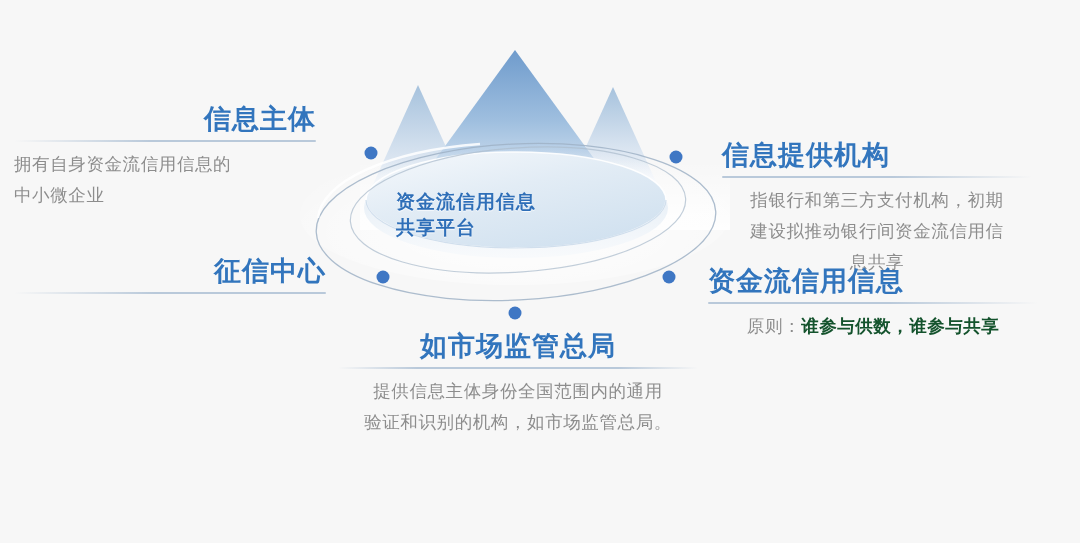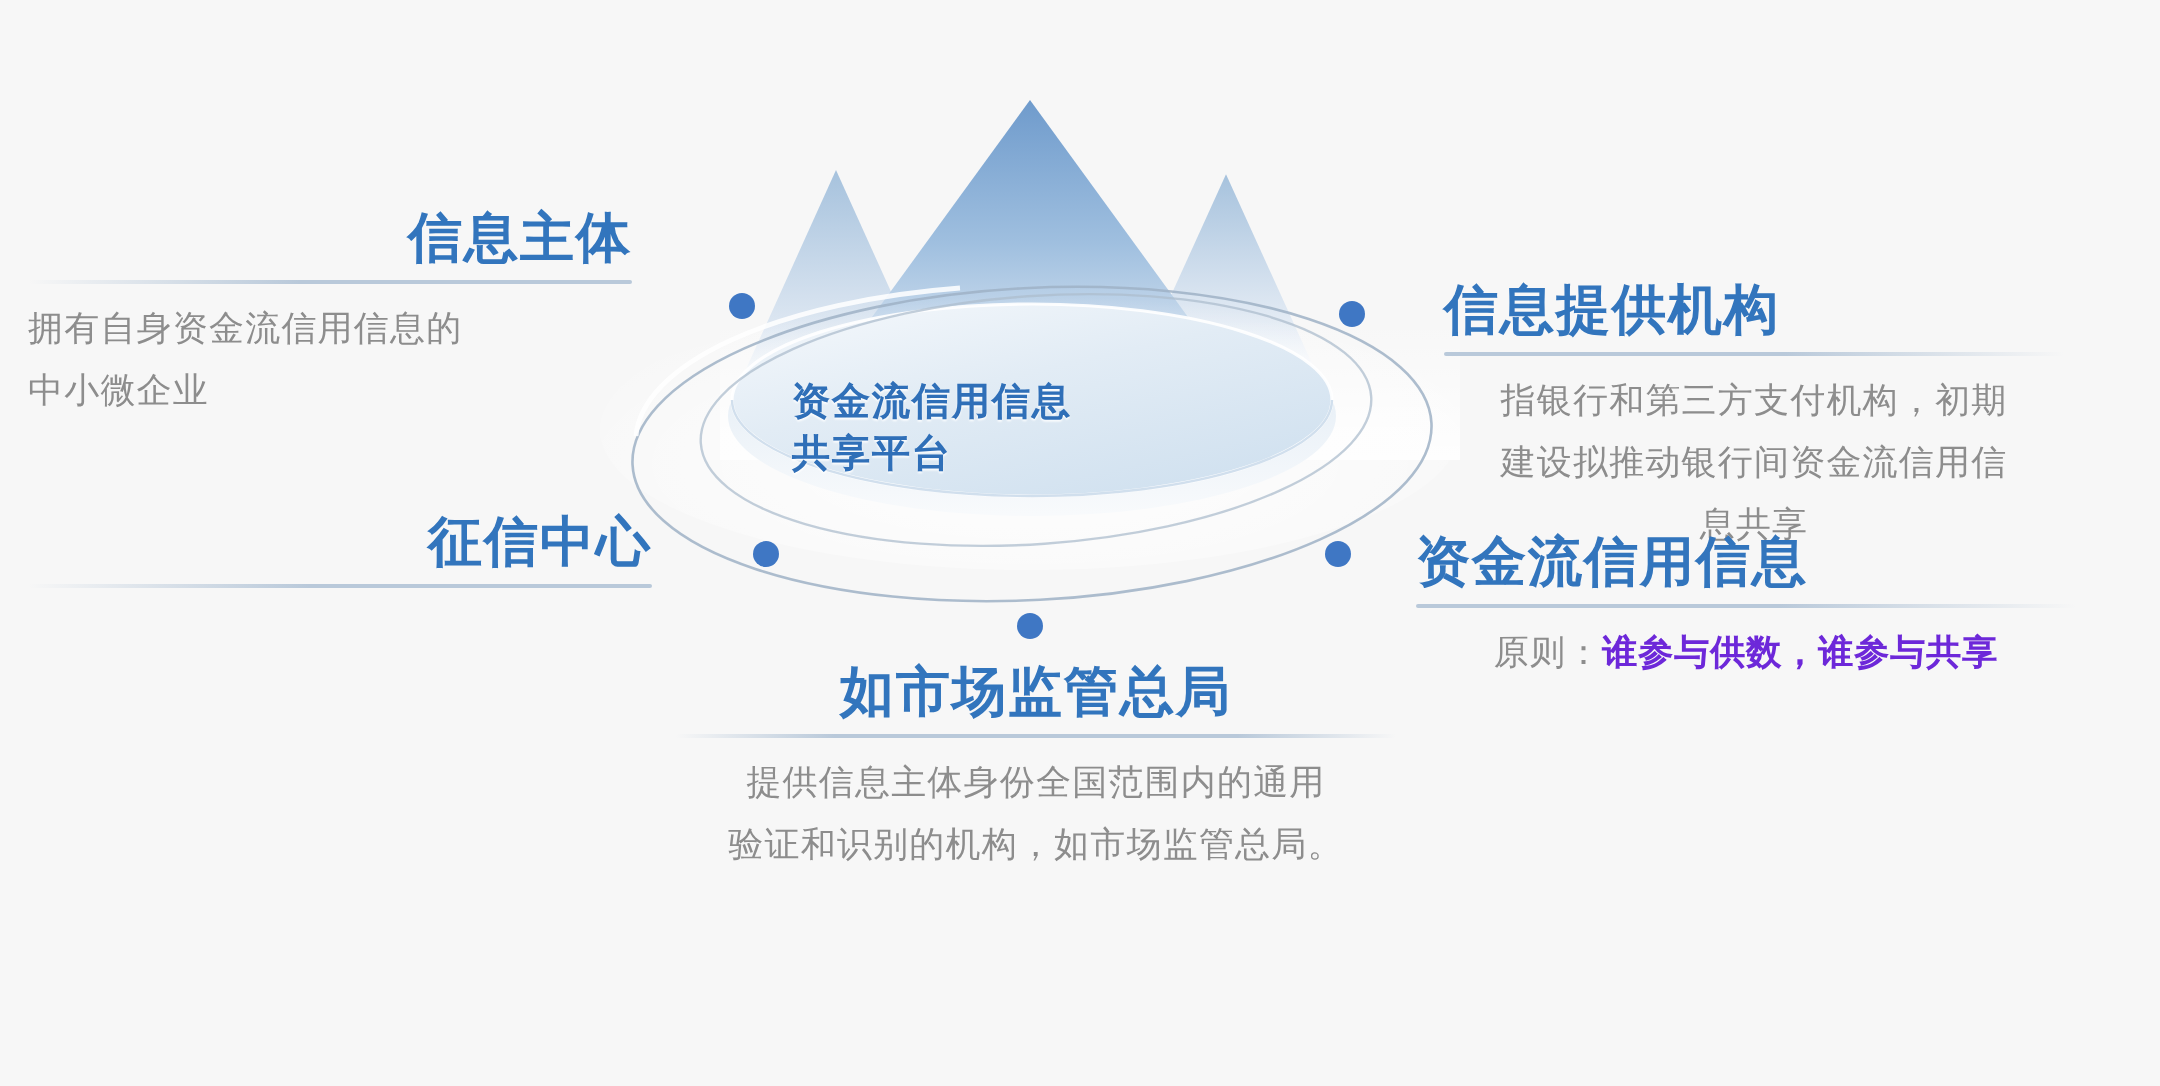--- a/index.html
+++ b/index.html
@@ -67,21 +67,21 @@
     font-size: 17.5px;
     line-height: 1.78;
     color: #8d8d8d;
     letter-spacing: 0.6px;
   }
   .body-text b {
     color: #6e6e6e;
     font-weight: bold;
   }
   .red-em {
-    color: #6d28d9;
+    color: #14532d;
     font-weight: bold;
     letter-spacing: 0.5px;
   }
 
   .align-right { text-align: left; }
   .align-left  { text-align: center; }
   .align-center{ text-align: center; }
 
   
   #blk-subject      { left: 14px;  top: 104px; width: 302px; }

